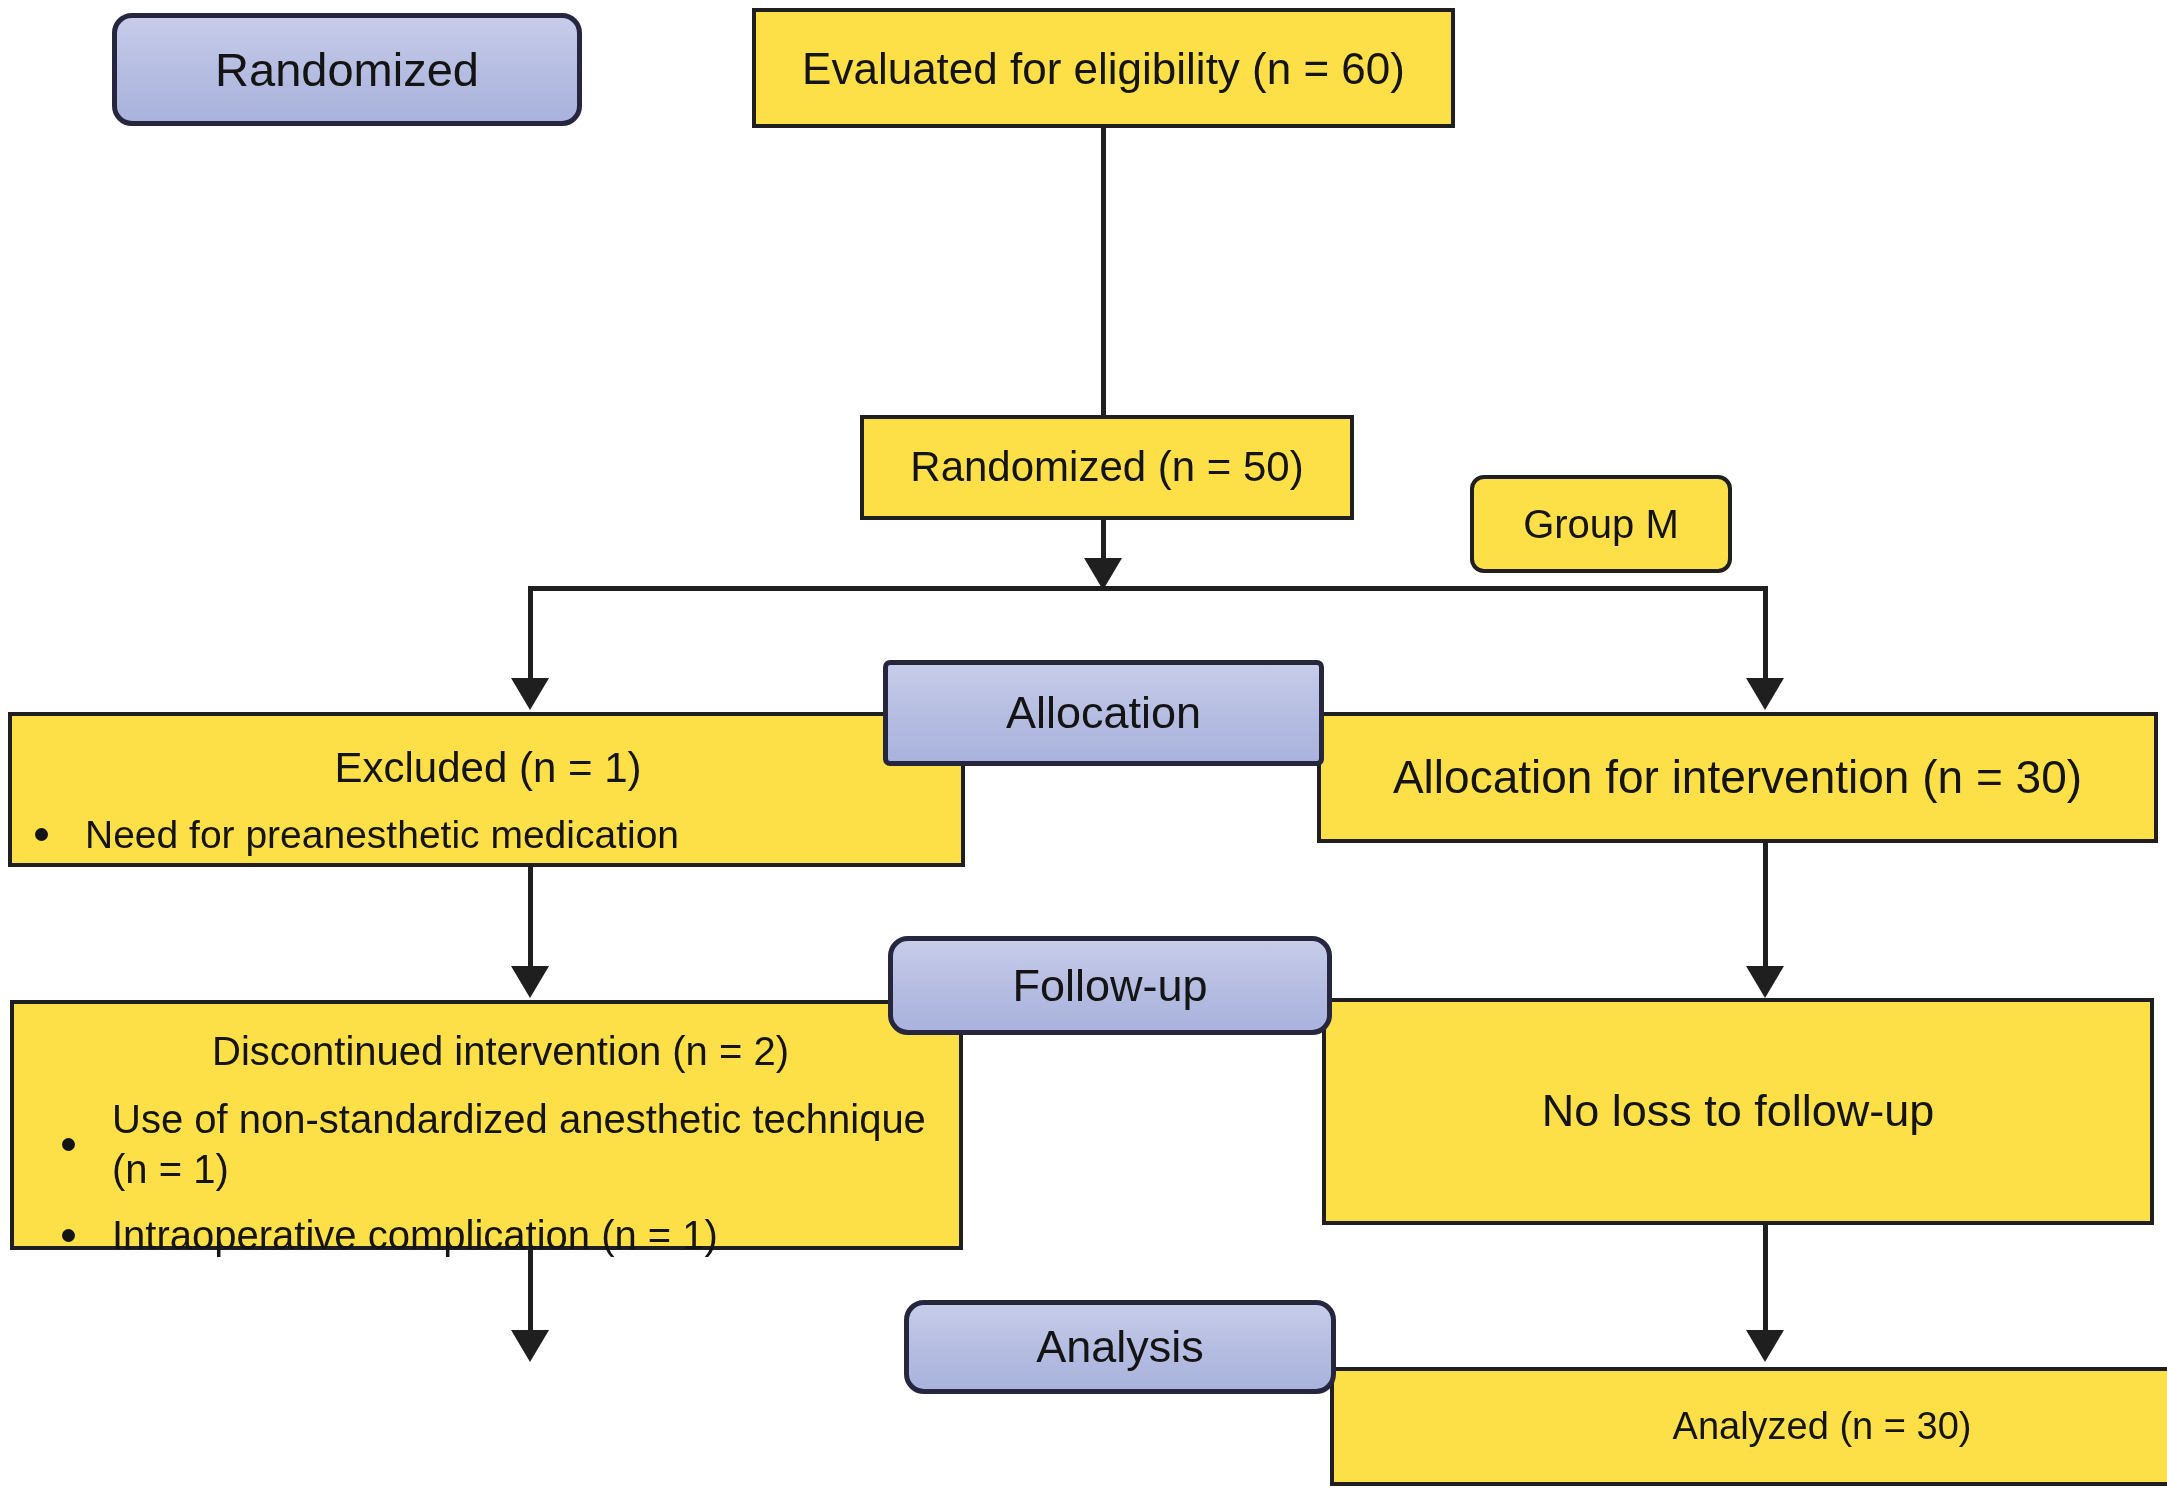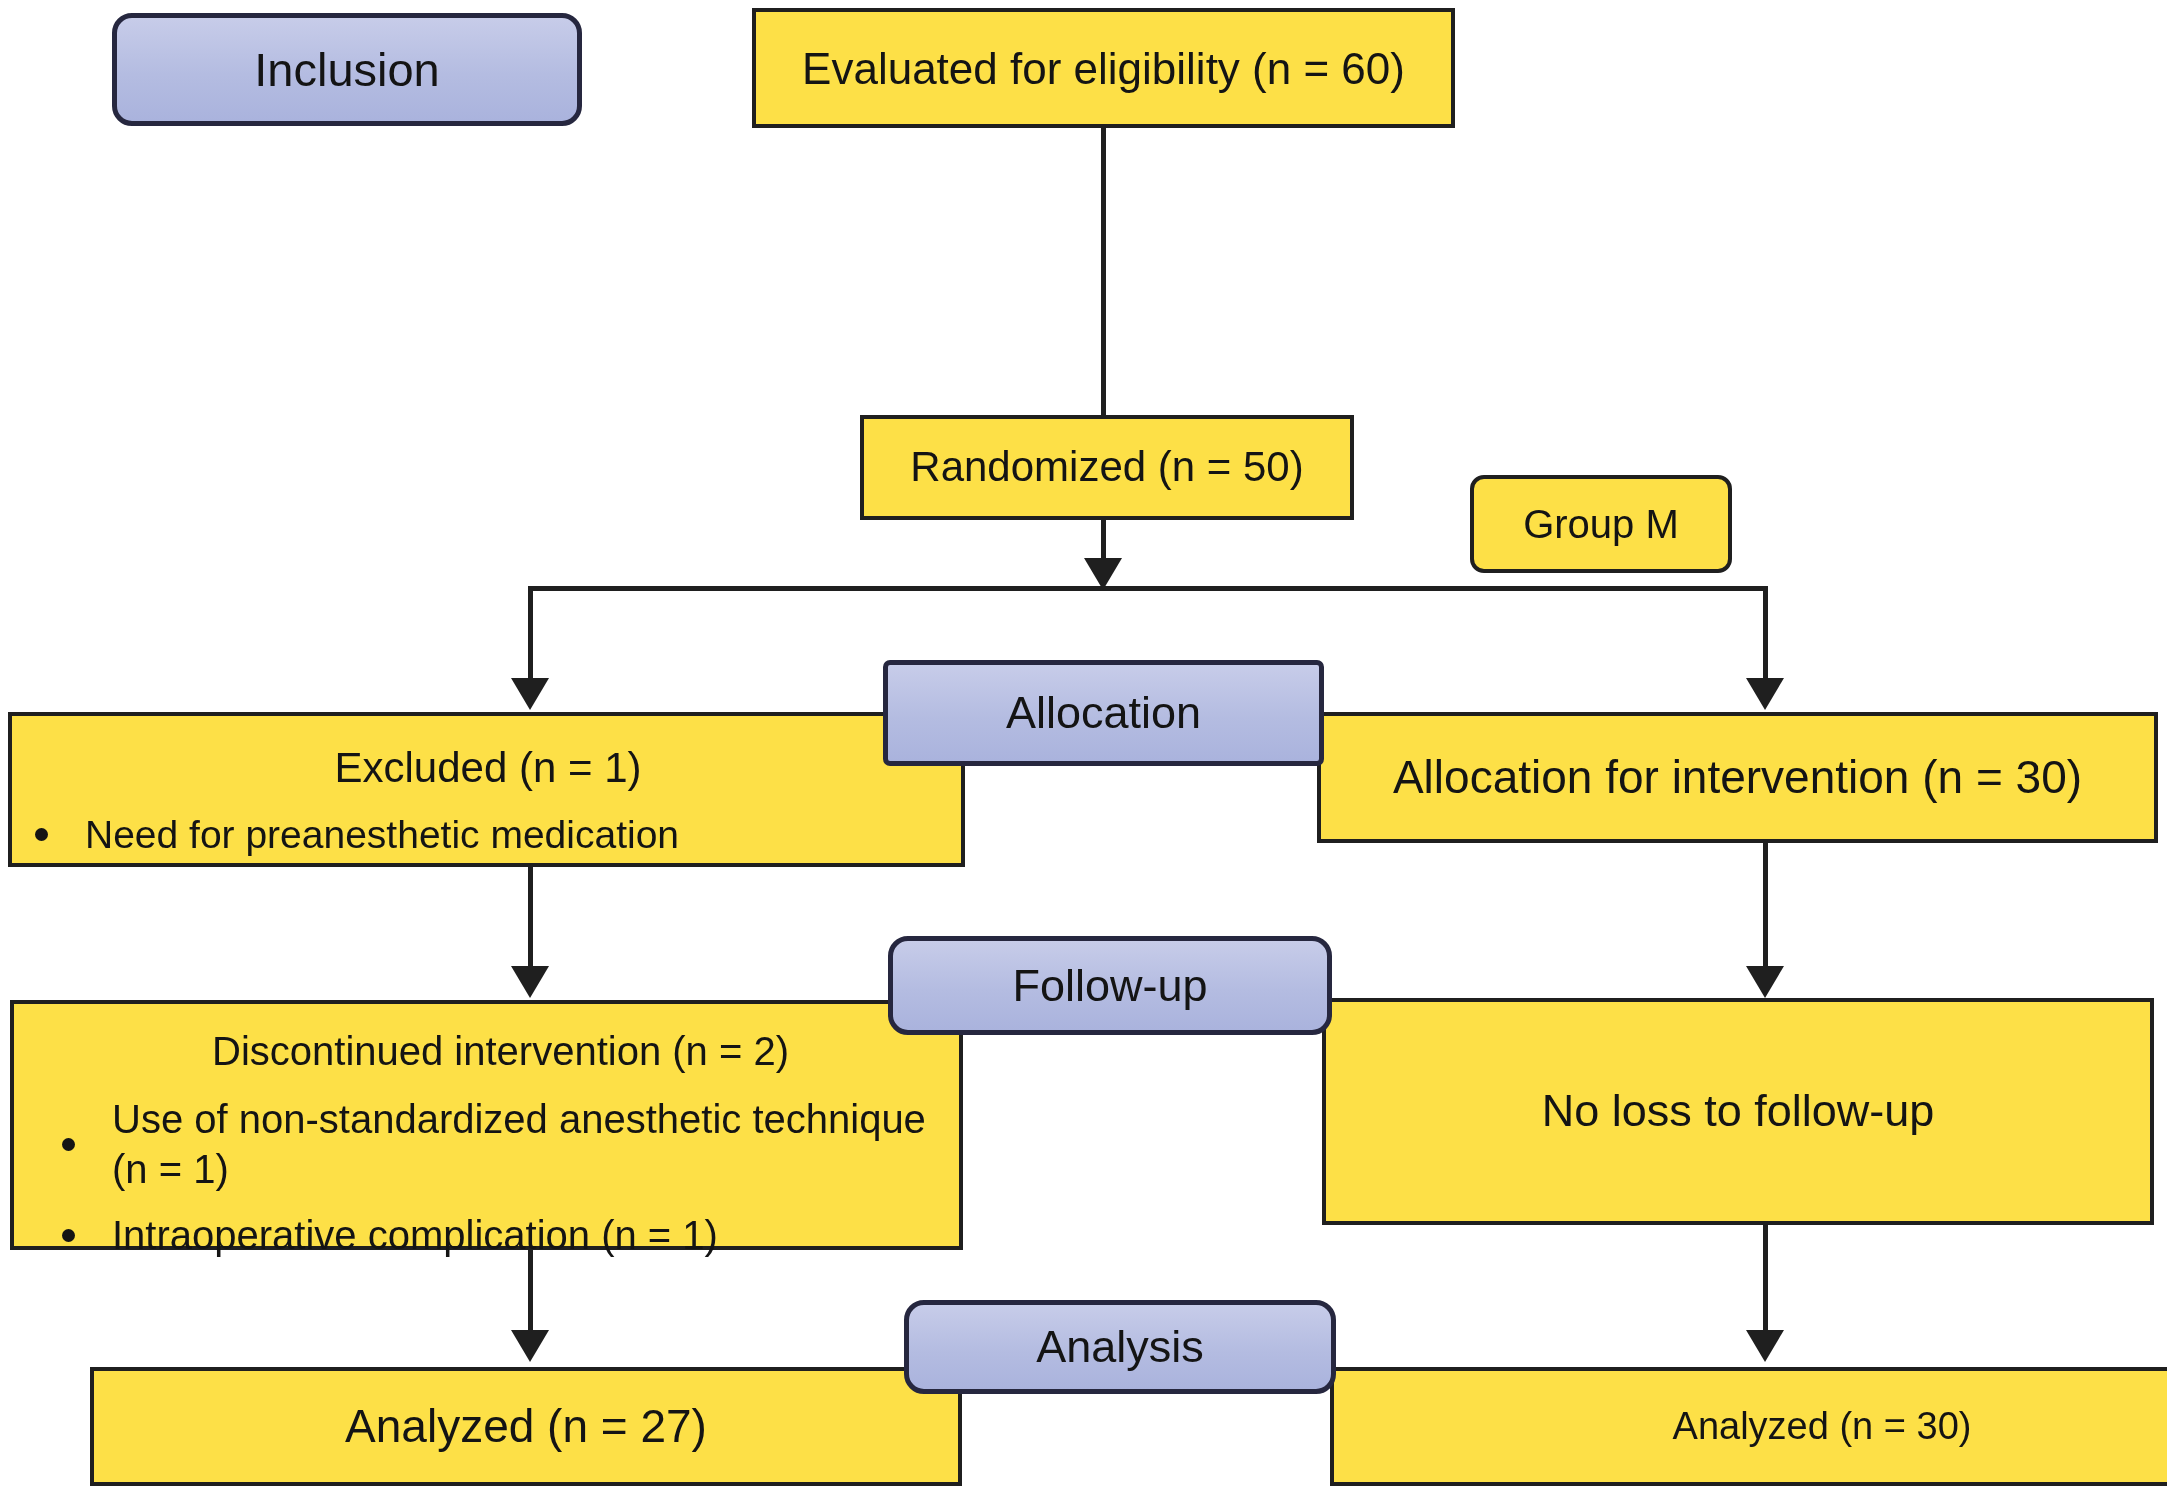--- a/index.html
+++ b/index.html
@@ -94,25 +94,24 @@
       <span style="font-size:40px;">Use of non-standardized anesthetic technique (n = 1)</span>
     </div>
     <div class="bullet-row" style="margin-top:16px;">
       <span class="bullet-dot"></span>
       <span style="font-size:40px;">Intraoperative complication (n = 1)</span>
     </div>
   </div>
 
   <div class="box" style="left:1322px;top:998px;width:832px;height:227px;font-size:45px;">No loss to follow-up</div>
 
-  <div class="box" style="left:90px;top:1367px;width:872px;height:119px;font-size:46px;">Analyzed (n = 27)</div>
 
   <div class="box" style="left:1330px;top:1367px;width:984px;height:119px;font-size:38px;">Analyzed (n = 30)</div>
 
-  <div class="stage" style="left:112px;top:13px;width:470px;height:113px;font-size:47px;">Inclusion</div>
+  <div class="stage" style="left:112px;top:13px;width:470px;height:113px;font-size:47px;">Randomized</div>
 
   <div class="stage" style="left:883px;top:660px;width:441px;height:106px;font-size:45px;border-radius:7px;">Allocation</div>
 
   <div class="stage" style="left:888px;top:936px;width:444px;height:99px;font-size:45px;">Follow-up</div>
 
   <div class="stage" style="left:904px;top:1300px;width:432px;height:94px;font-size:45px;">Analysis</div>
 
 </div>
 
 </body></html>

